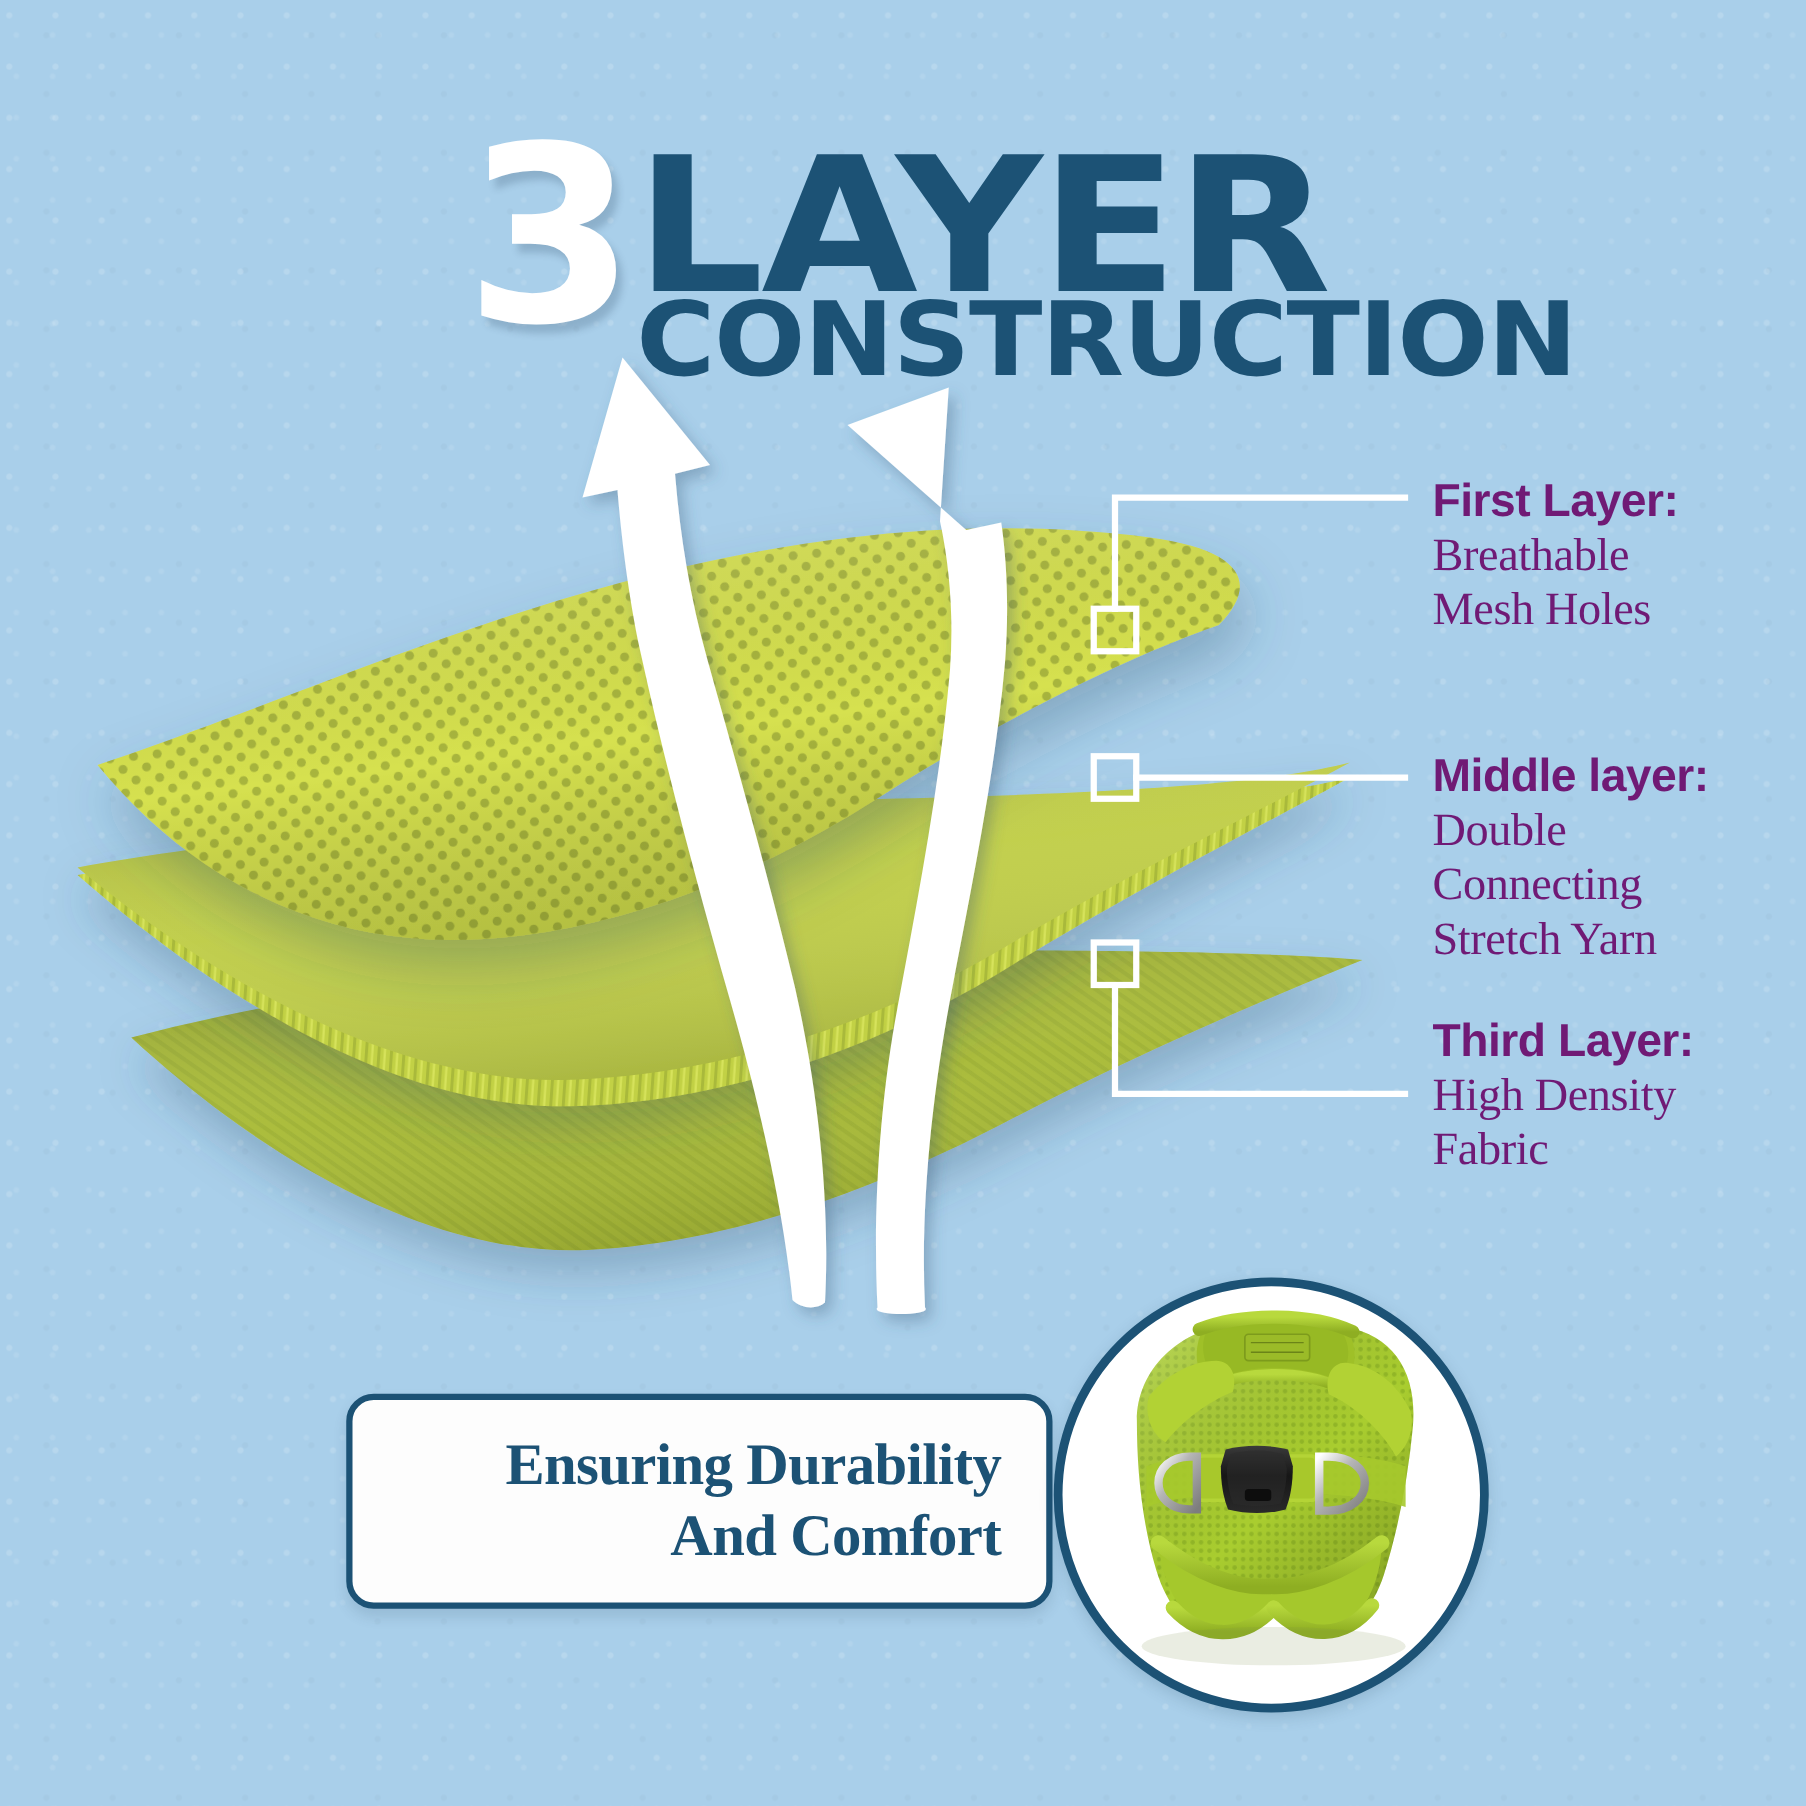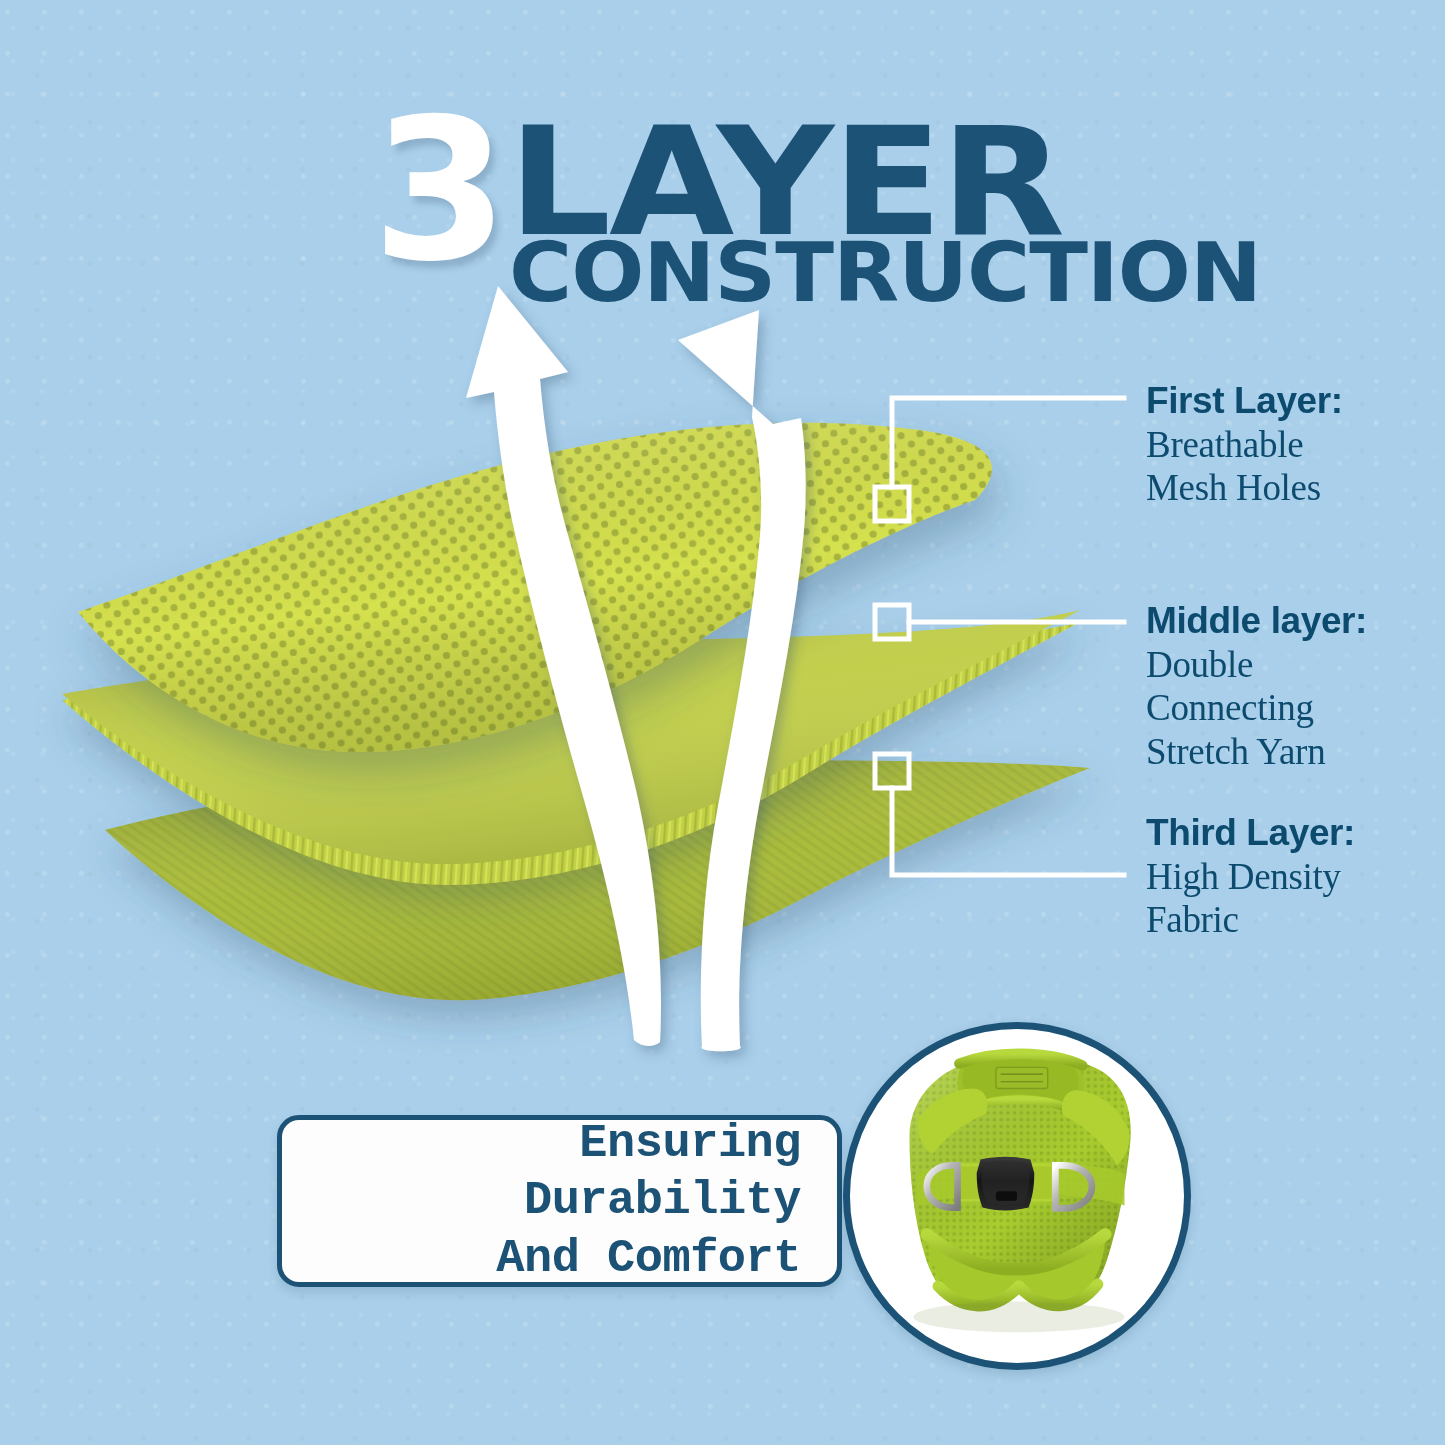--- a/index.html
+++ b/index.html
@@ -93,21 +93,21 @@
     left: 0;
     top: 0;
     width: 1445px;
     height: 1445px;
     pointer-events: none;
   }
 
   
   .callout-text {
     position: absolute;
-    color: #0c4a6e;
+    color: #701a75;
     font-family: "Liberation Sans", sans-serif;
   }
   .callout-text .c-title {
     font-weight: bold;
     font-size: 37px;
     line-height: 1.15;
     letter-spacing: -0.4px;
     display: block;
   }
   .callout-text .c-body {
@@ -141,21 +141,21 @@
   }
   .banner-text {
     color: #1c5275;
     font-weight: bold;
     font-size: 47px;
     line-height: 1.22;
     text-align: right;
     padding-right: 36px;
     letter-spacing: -0.5px;
     white-space: pre-line;
-    font-family: Liberation Mono, monospace;
+    font-family: Liberation Serif, serif;
   }
 
   
   .product-circle {
     position: absolute;
     left: 843px;
     top: 1022px;
     width: 348px;
     height: 348px;
     border-radius: 50%;

